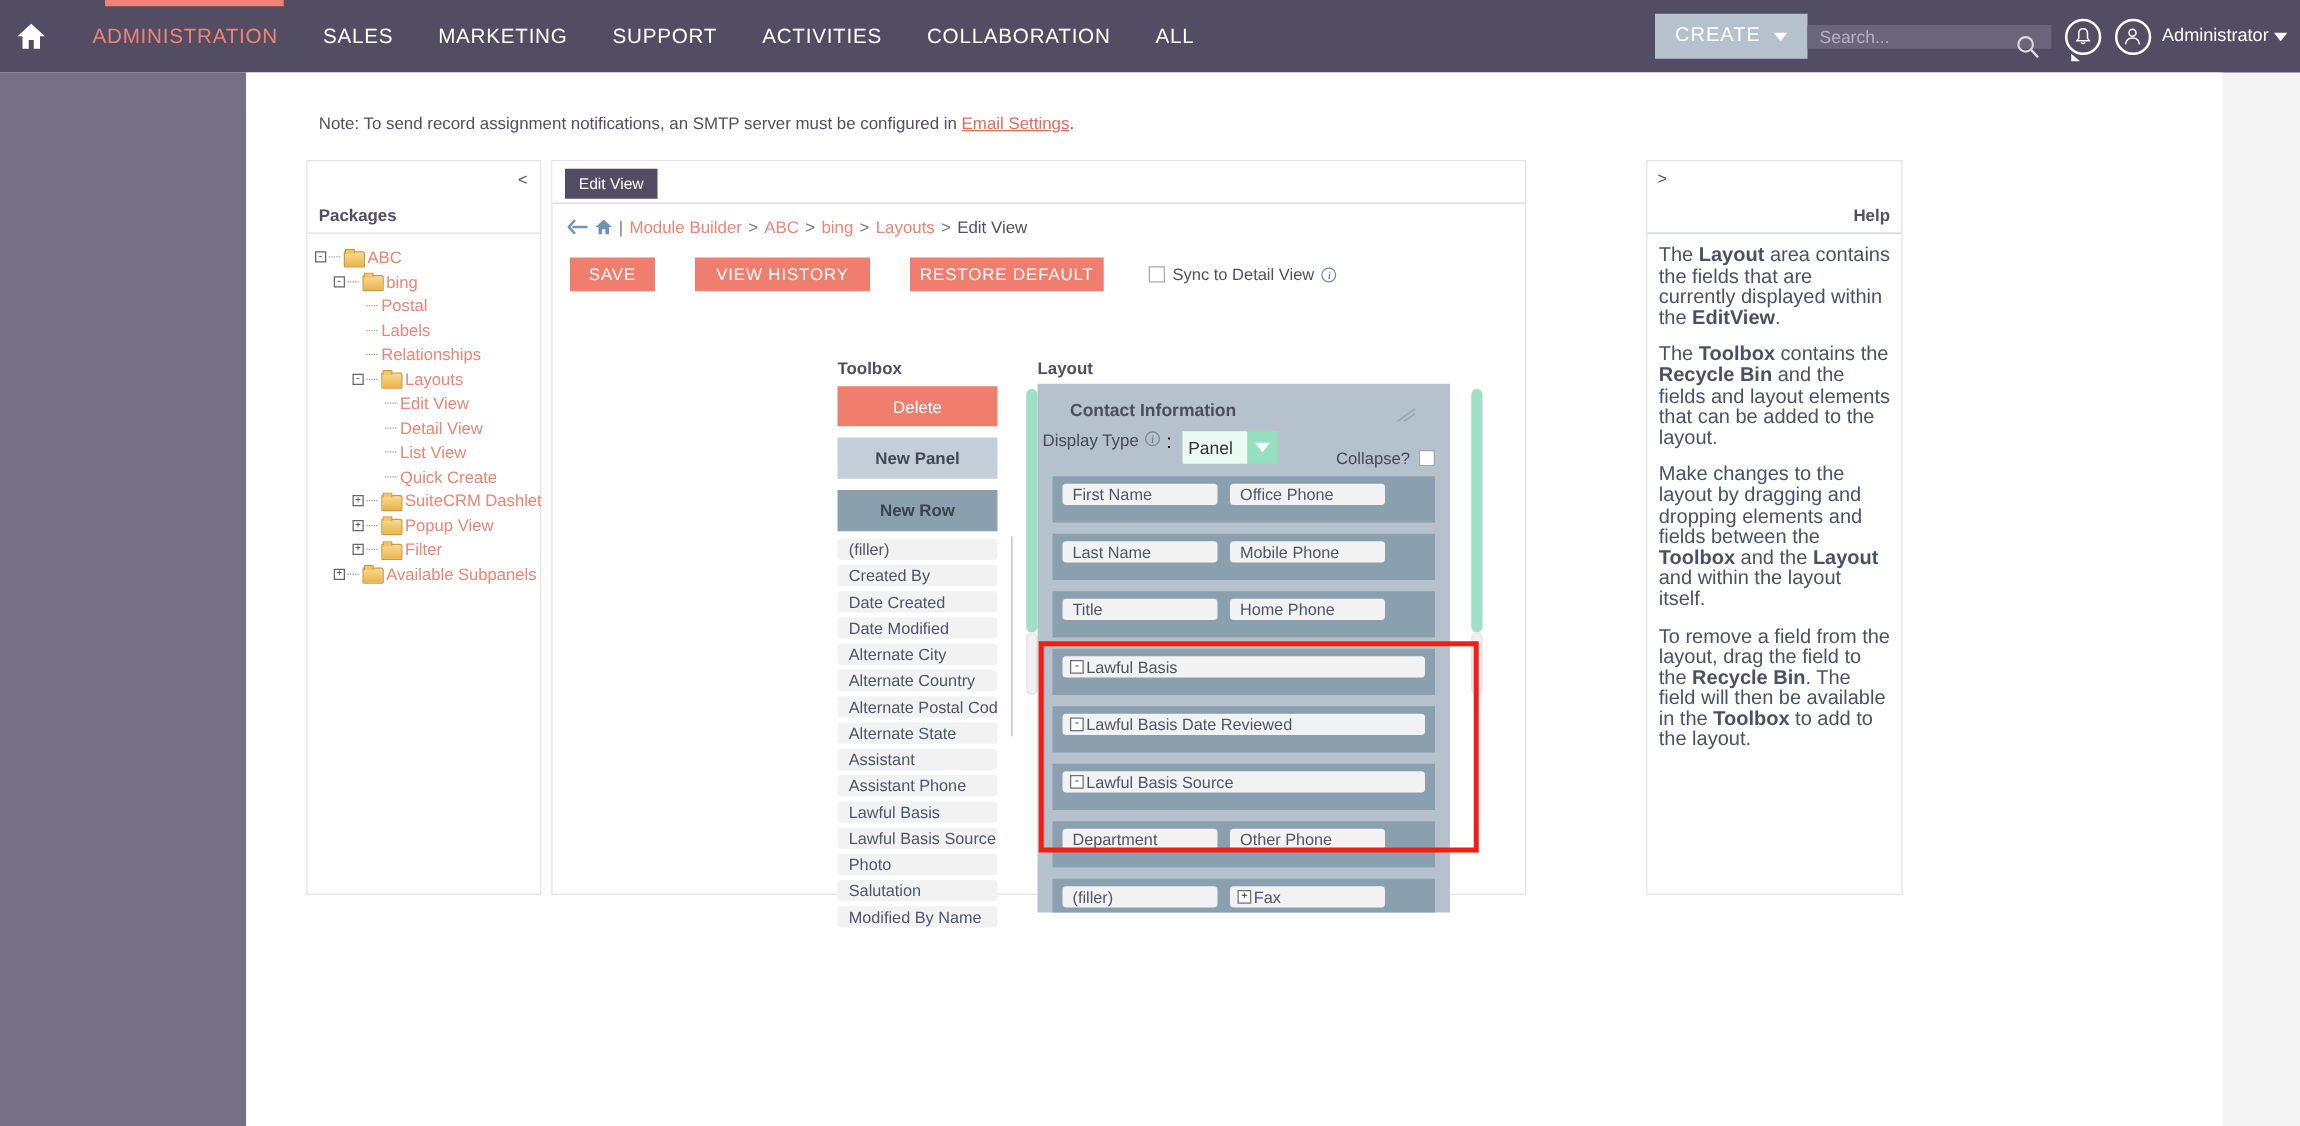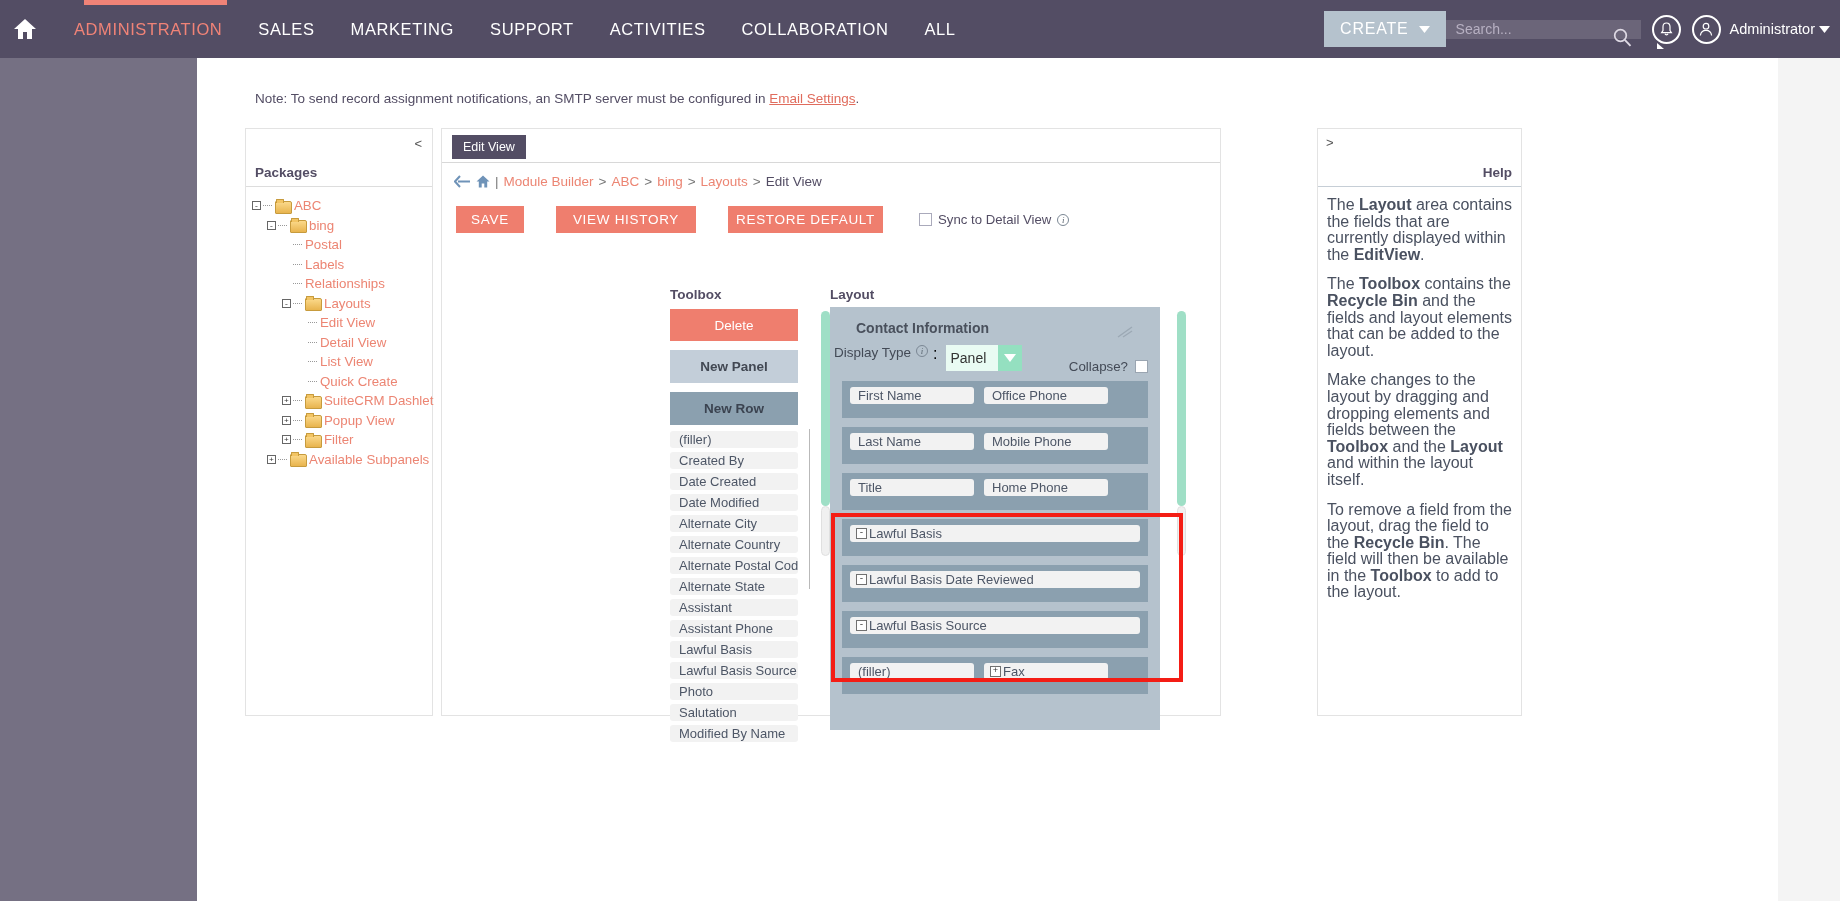--- a/index.html
+++ b/index.html
@@ -589,20 +589,24 @@
                 <span>Lawful Basis Date Reviewed</span>
               </div>
             </div>
             <div class="lrow">
               <div class="lfield full with-icon">
                 <span class="mini-box">-</span>
                 <span>Lawful Basis Source</span>
               </div>
             </div>
             <div class="lrow">
+              <div class="lfield half"><span>Department</span></div>
+              <div class="lfield half"><span>Other Phone</span></div>
+            </div>
+            <div class="lrow">
               <div class="lfield half"><span>(filler)</span></div>
               <div class="lfield half with-icon">
                 <span class="mini-box">+</span>
                 <span>Fax</span>
               </div>
             </div>
           </div>
       </div>
       <div id="red-highlight" style="left: 1px; top: 226px; width: 352px; height: 169px; border-color: rgb(244, 29, 21);"></div>
     </div>

